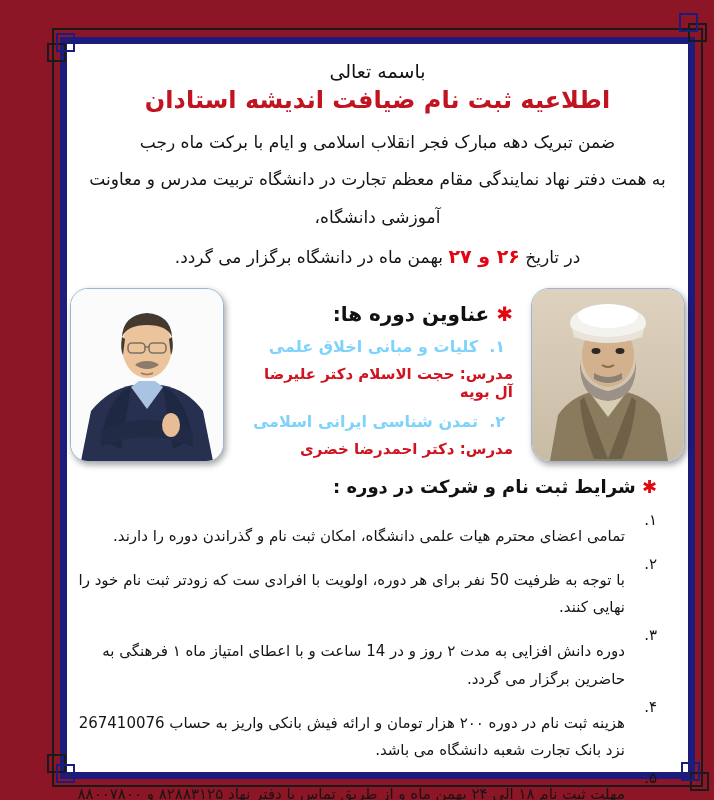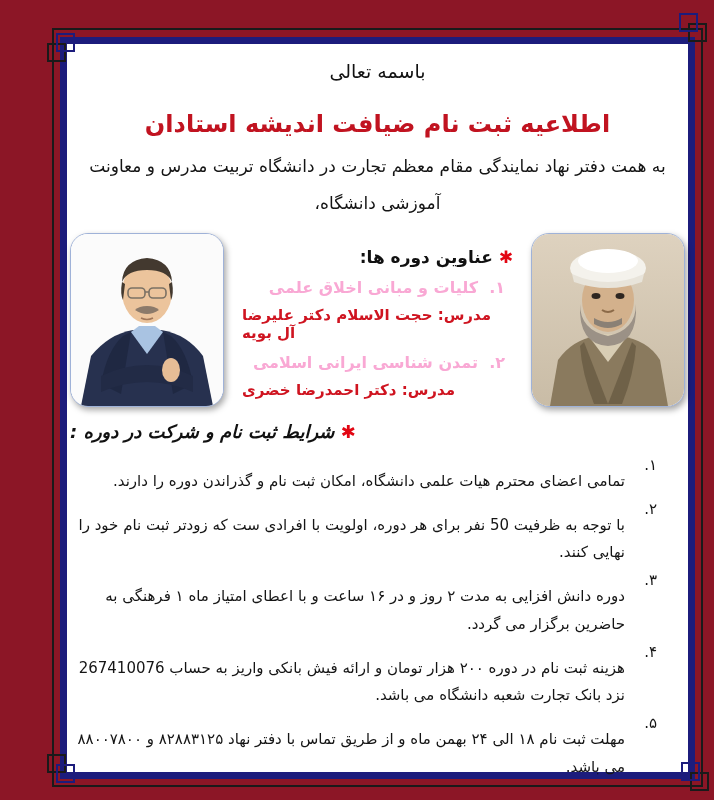--- a/index.html
+++ b/index.html
@@ -19,38 +19,38 @@
   .corner2{position:absolute;width:15px;height:15px;border:2px solid #1c1c7c;background:transparent;}
   .corner2.tl{left:56px;top:33px;}
   .corner2.tr{right:16px;top:13px;}
   .corner2.bl{left:56px;bottom:17px;}
   .corner2.br{right:14px;bottom:19px;}
 
   .content{position:absolute;left:70px;top:46px;right:29px;bottom:31px;
            direction:rtl;text-align:center;color:#1c1c1c;}
 
   .bismillah{margin-top:14px;font-size:19px;color:#111;}
-  .main-title{margin-top:28px;font-size:24px;font-weight:800;color:#c11320;
+  .main-title{margin-top:4px;font-size:24px;font-weight:800;color:#c11320;
               letter-spacing:.5px;}
   .intro{margin-top:10px;font-size:17px;line-height:2.2;color:#141414;}
   .date-red{color:#e20613;font-weight:800;font-size:19px;}
 
   .middle{margin-top:10px;display:flex;flex-direction:row;align-items:flex-start;
           justify-content:space-between;height:176px;}
   .photo{width:152px;height:172px;border:1px solid #9fb2d8;border-radius:18px;
          overflow:hidden;box-shadow:2px 3px 6px rgba(0,0,0,.35);flex:0 0 auto;background:#fff;}
   .photo svg{display:block;width:100%;height:100%;}
   .center-col{flex:1 1 auto;padding:14px 18px 0 18px;text-align:right;}
-  .sec-head{font-size:17px;font-weight:800;color:#111;}
+  .sec-head{font-size:20px;font-weight:800;color:#111;}
   .marker{color:#e20613;font-weight:800;}
-  .course-line{margin-top:11px;font-size:16px;font-weight:800;color:#f9a8d4;padding-right:8px;}
-  .instructor{margin-top:9px;font-size:15px;font-weight:800;color:#cf1420;text-align:left;}
+  .course-line{margin-top:11px;font-size:16px;font-weight:800;color:#7dd3fc;padding-right:8px;}
+  .instructor{margin-top:9px;font-size:15px;font-weight:800;color:#cf1420;text-align:right;}
 
-  .cond-head{margin-top:12px;text-align:left;padding-right:28px;
-             font-size:18px;font-weight:800;color:#111;font-style:italic;}
+  .cond-head{margin-top:12px;text-align:right;padding-right:28px;
+             font-size:18px;font-weight:800;color:#111;}
   .cond-list{margin-top:10px;padding:0 28px 0 6px;text-align:right;}
   .cond-item{display:flex;flex-direction:row;font-size:15px;line-height:1.85;color:#151515;}
   .cond-num{flex:0 0 32px;}
   .cond-text{flex:1 1 auto;margin-top:16px;}
 </style>
 </head>
 <body>
 
 <div class="stage">
   <div class="poster">
@@ -65,21 +65,25 @@
     <div class="corner2 bl"></div>
     <div class="corner2 br"></div>
 
     <div class="content">
 
       <div class="bismillah">باسمه تعالی</div>
 
       <div class="main-title">اطلاعیه ثبت نام ضیافت اندیشه استادان</div>
 
       <div class="intro">
+        <div>ضمن تبریک دهه مبارک فجر انقلاب اسلامی و ایام با برکت ماه رجب</div>
         <div>به همت دفتر نهاد نمایندگی مقام معظم تجارت در دانشگاه تربیت مدرس و معاونت آموزشی دانشگاه،</div>
+        <div>
+          <span>در تاریخ </span><span class="date-red">۲۶</span><span class="date-red"> و </span><span class="date-red">۲۷</span><span> بهمن ماه در دانشگاه برگزار می گردد.</span>
+        </div>
       </div>
 
       <div class="middle">
 
         <div class="photo">
           <svg viewBox="0 0 152 172">
             <defs>
               <linearGradient id="bgc" x1="0" y1="0" x2="0" y2="1">
                 <stop offset="0" stop-color="#ded2bf"></stop>
                   <stop offset="1" stop-color="#c9bca6"></stop>
@@ -147,21 +151,21 @@
         <div class="cond-item">
           <span class="cond-num">۱.</span>
           <span class="cond-text">تمامی اعضای محترم هیات علمی دانشگاه، امکان ثبت نام و گذراندن دوره را دارند.</span>
         </div>
         <div class="cond-item">
           <span class="cond-num">۲.</span>
           <span class="cond-text">با توجه به ظرفیت 50 نفر برای هر دوره، اولویت با افرادی ست که زودتر ثبت نام خود را نهایی کنند.</span>
         </div>
         <div class="cond-item">
           <span class="cond-num">۳.</span>
-          <span class="cond-text">دوره دانش افزایی به مدت ۲ روز و در ۱۶ ساعت و با اعطای امتیاز ماه ۱ فرهنگی به حاضرین برگزار می گردد.</span>
+          <span class="cond-text">دوره دانش افزایی به مدت ۲ روز و در 14 ساعت و با اعطای امتیاز ماه ۱ فرهنگی به حاضرین برگزار می گردد.</span>
         </div>
         <div class="cond-item">
           <span class="cond-num">۴.</span>
           <span class="cond-text">هزینه ثبت نام در دوره ۲۰۰ هزار تومان و ارائه فیش بانکی واریز به حساب 267410076 نزد بانک تجارت شعبه دانشگاه می باشد.</span>
         </div>
         <div class="cond-item">
           <span class="cond-num">۵.</span>
           <span class="cond-text">مهلت ثبت نام ۱۸ الی ۲۴ بهمن ماه و از طریق تماس با دفتر نهاد ۸۲۸۸۳۱۲۵ و ۸۸۰۰۷۸۰۰ می باشد.</span>
         </div>
       </div>

